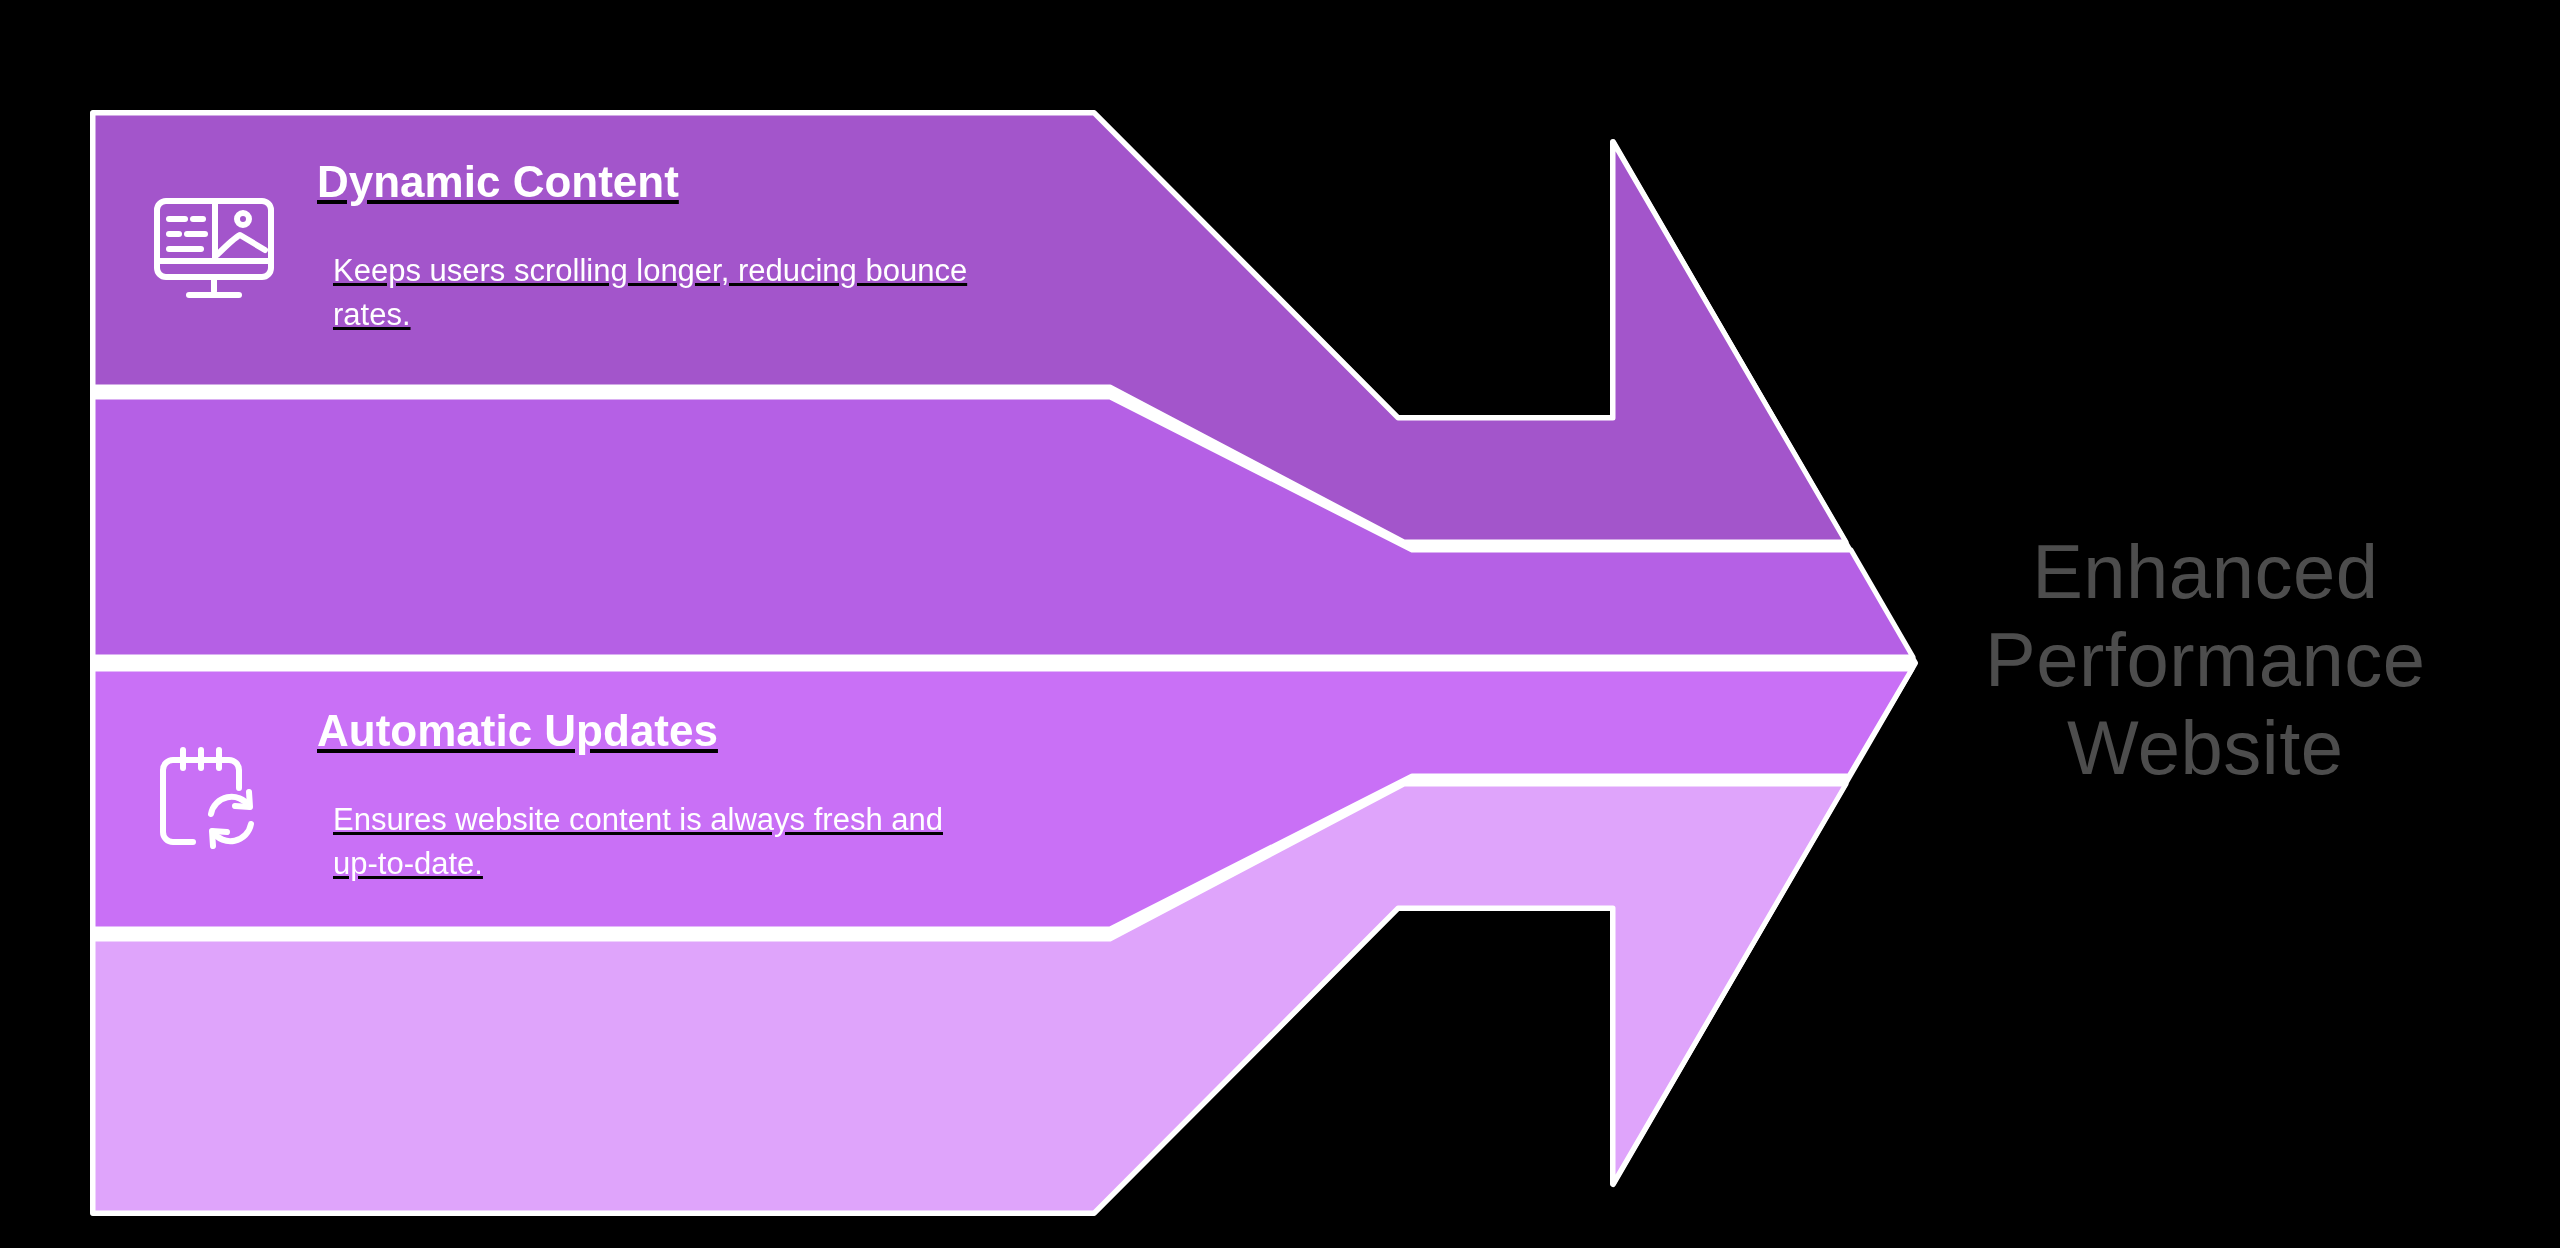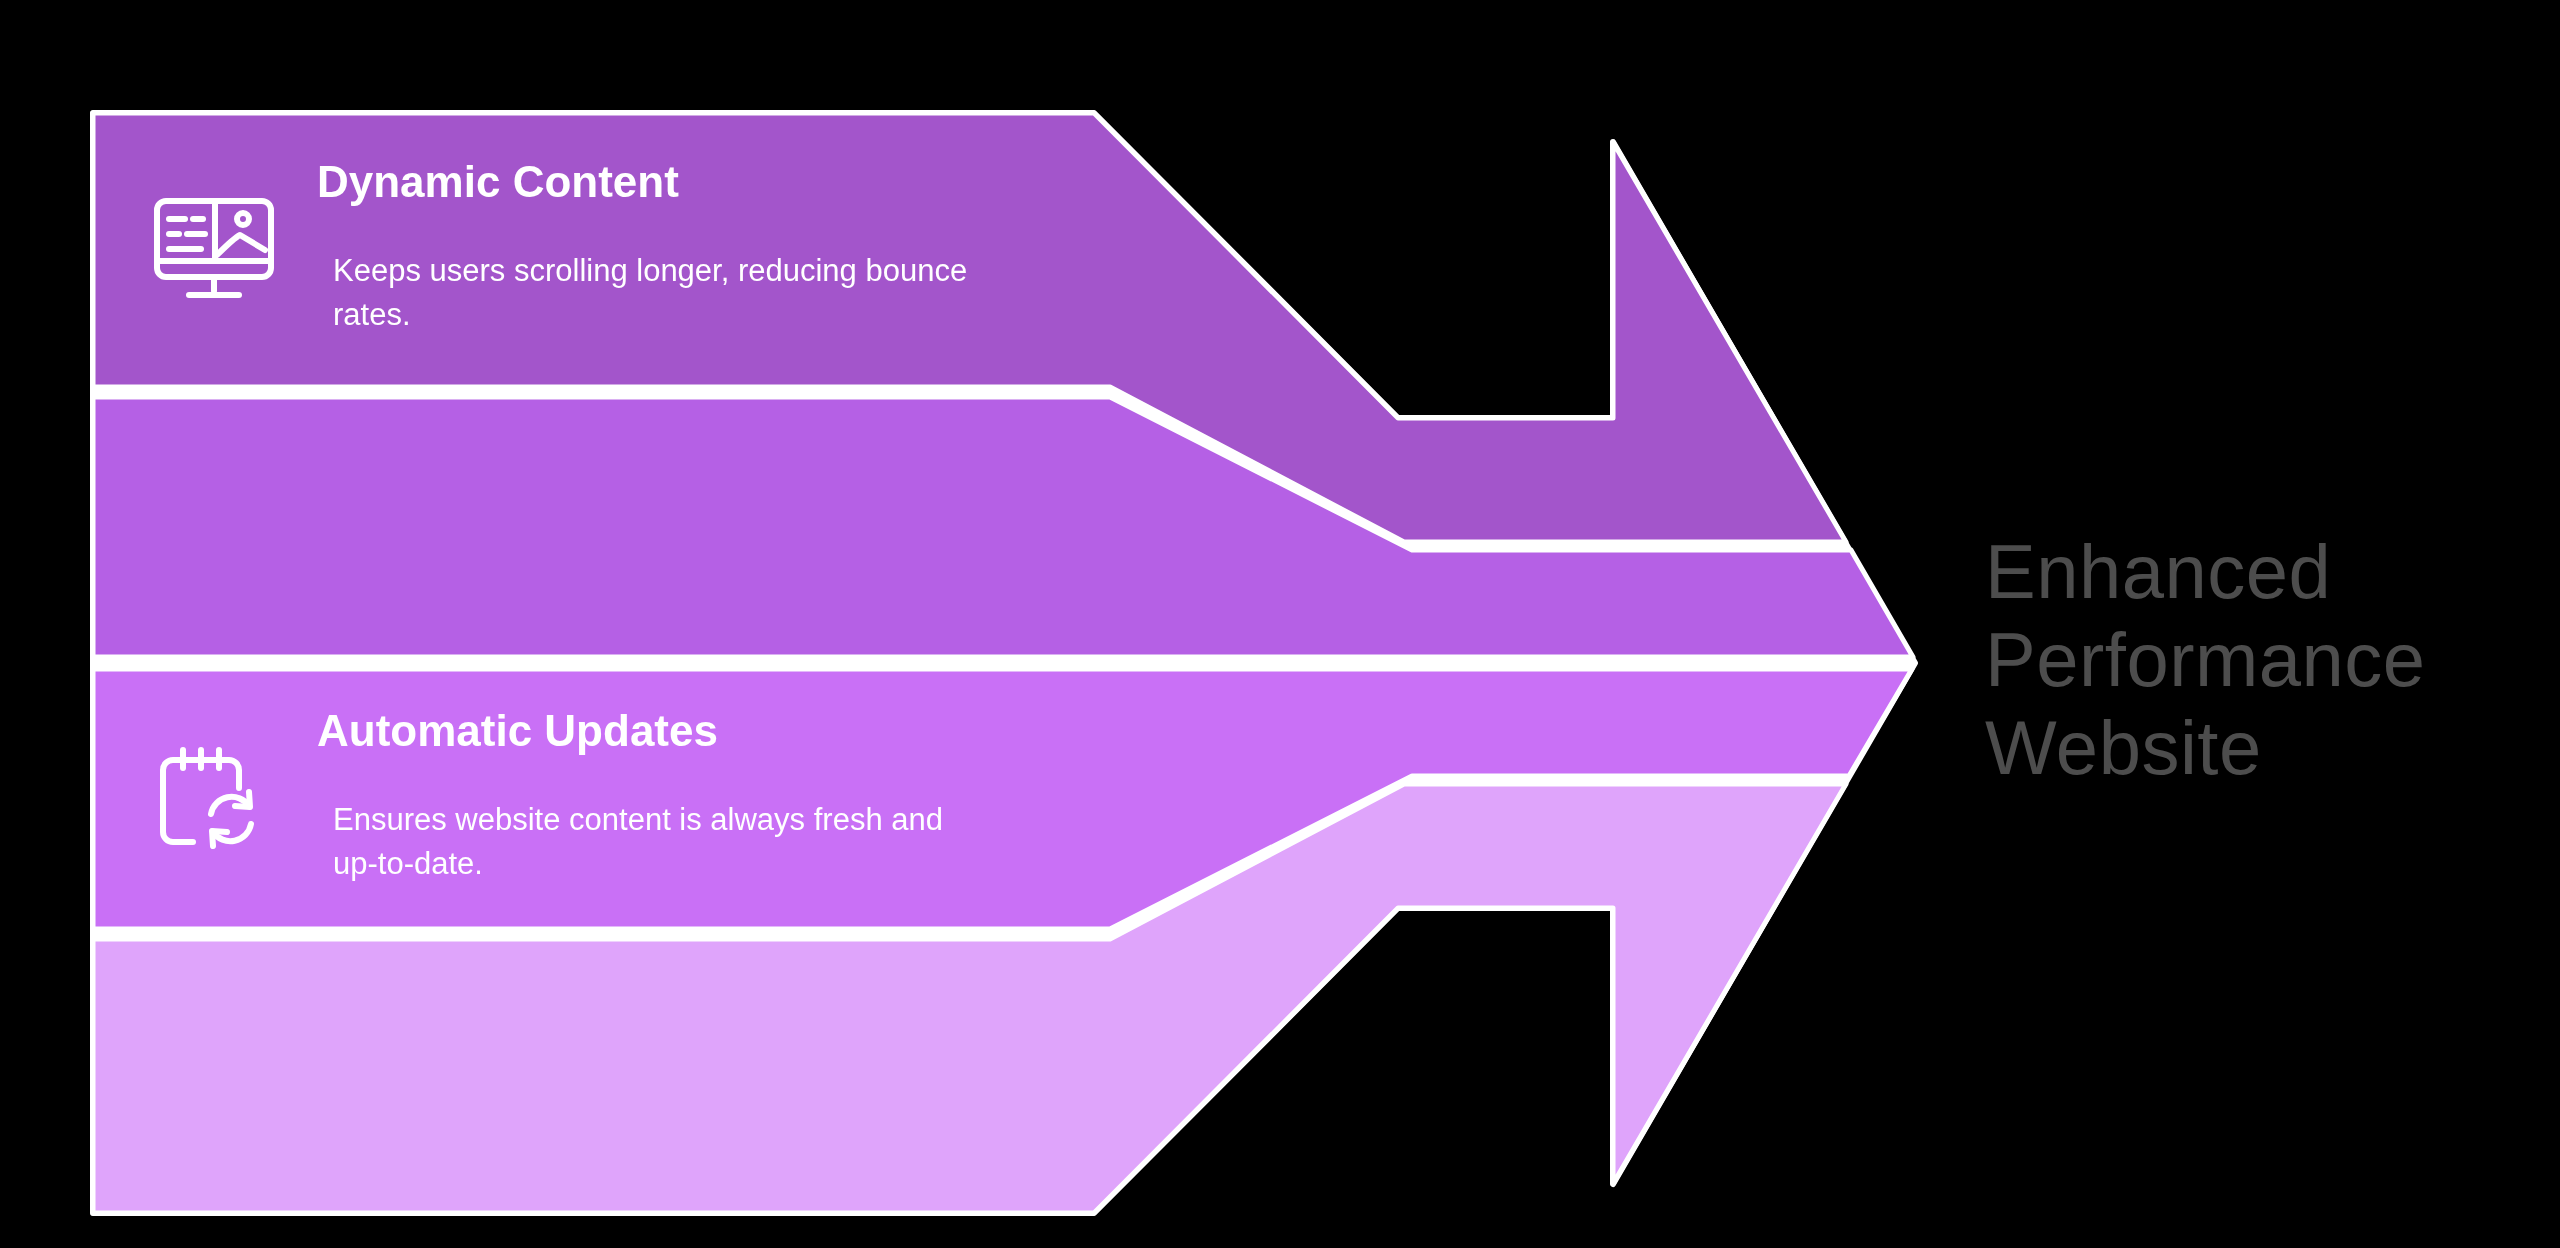--- a/index.html
+++ b/index.html
@@ -7,26 +7,26 @@
           font-family:"Liberation Sans",sans-serif;}
   #arrow-svg{position:absolute;left:0;top:0;}
   .section{position:absolute;left:153px;display:flex;flex-direction:row;align-items:center;}
   .sec-1{top:113px;height:274px;}
   .sec-2{top:397px;height:258px;}
   .sec-3{top:669px;height:260px;}
   .sec-4{top:939px;height:274px;}
   .icon-box{width:122px;height:106px;flex:0 0 auto;}
   .icon-box svg{display:block;}
   .icon-stroke{fill:none;stroke:#ffffff;stroke-width:6;stroke-linecap:round;stroke-linejoin:round;}
-  .sec-text{margin-left:42px;padding-top:8px;display:flex;flex-direction:column;justify-content:space-between;}
+  .sec-text{margin-left:42px;padding-top:8px;display:flex;flex-direction:column;justify-content:space-between;text-decoration:underline;}
   .sec-title{color:#ffffff;font-size:44px;font-weight:700;line-height:54px;margin:0 0 24px 0;}
   .sec-desc{color:#ffffff;font-size:31px;font-weight:400;line-height:44px;margin:16px;}
   .w1{width:700px;} .w2{width:780px;} .w3{width:660px;} .w4{width:560px;}
   #result-label{position:absolute;left:1985px;top:528px;font-size:76px;line-height:88px;
-                font-weight:500;letter-spacing:0.5px;}
+                font-weight:500;letter-spacing:0.5px;text-align:center;}
 </style>
 </head>
 <body>
 
 <div id="canvas" style="background: rgb(0, 0, 0);">
 
   <svg id="arrow-svg" width="2560" height="1248" viewBox="0 0 2560 1248">
     <path d="M93 113 L1094 113 L1398 418 L1613 418 L1613 142 L1915 663 L1613 1184 L1613 908 L1398 908 L1094 1213 L93 1213 Z" stroke="#ffffff" stroke-width="6" stroke-linejoin="round" fill="#ffffff"></path>
     <path d="M93 113 L1094 113 L1398 418 L1613 418 L1613 142 L1846 542 L1404 542 L1110 387 L93 387 Z" stroke="#ffffff" stroke-width="5" stroke-linejoin="round" fill="#a355cb"></path>
     <path d="M93 397 L1110 397 L1412 550 L1851 550 L1913 657 L93 657 Z" stroke="#ffffff" stroke-width="5" stroke-linejoin="round" fill="#b560e5"></path>

